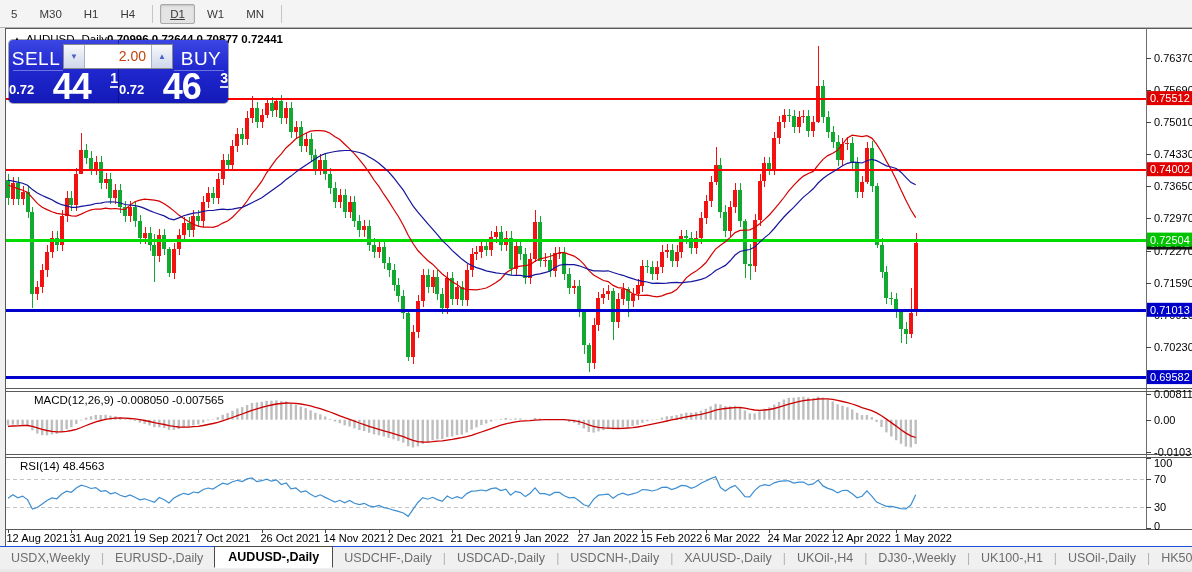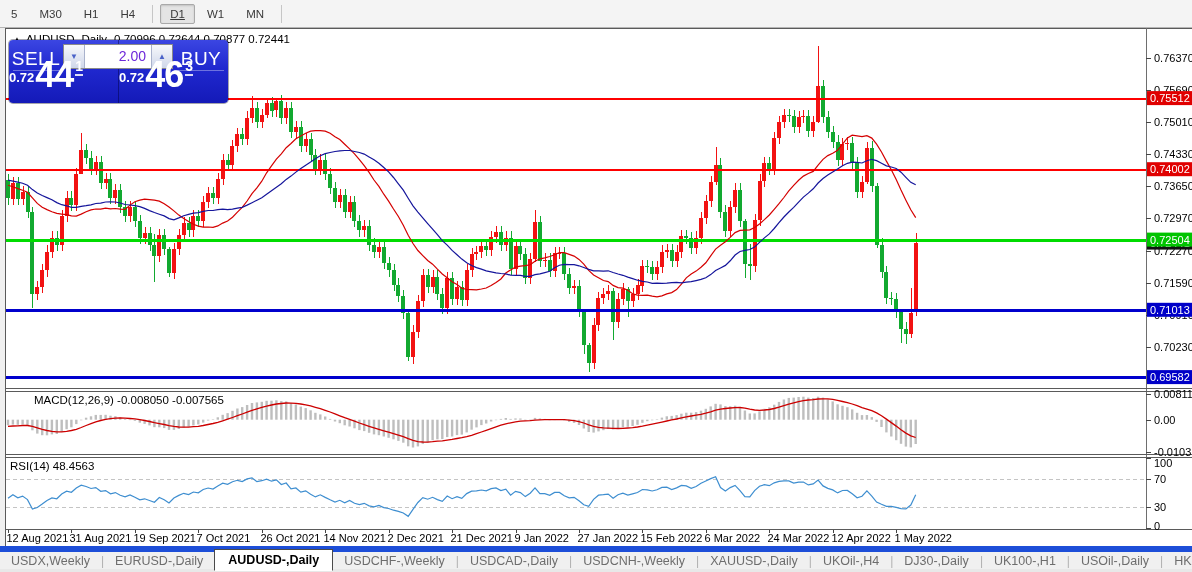--- a/index.html
+++ b/index.html
@@ -9,47 +9,47 @@
   #toolbar{position:absolute;left:0;top:0;width:1192px;height:28px;background:#f4f4f4;
     display:flex;align-items:center;border-bottom:1px solid #b5b5b5;box-sizing:border-box;}
   .tf-btn{font-size:11.5px;color:#3a3a3a;padding:3px 9px;margin:0 1px;border:1px solid transparent;
     border-radius:2px;white-space:nowrap;cursor:default;}
   .tf-btn.active{background:#e4e4e4;border:1px solid #a9a9a9;box-shadow:inset 0 1px 2px rgba(0,0,0,.15);text-decoration:underline;}
   .tf-sep{width:1px;height:18px;background:#c6c6c6;margin:0 6px;}
   
   #chart-stage{position:absolute;left:0;top:0;width:1192px;height:572px;}
   #chart-title{position:absolute;left:13px;top:33px;font-size:11.5px;color:#000;z-index:5;}
   #chart-title .marker{font-size:8px;vertical-align:1px;margin-right:5px;}
-  #chart-title .ohlc{margin-left:7px;}
+  #chart-title .ohlc{font-weight:bold;}
   #macd-label{position:absolute;left:10px;top:394px;font-size:11.5px;color:#000;z-index:5;padding-left:24px;}
-  #rsi-label{position:absolute;left:10px;top:460px;font-size:11.5px;color:#000;z-index:5;}
+  #rsi-label{position:absolute;left:20px;top:460px;font-size:11.5px;color:#000;z-index:5;}
   
   #trade-panel{position:absolute;left:9px;top:40px;width:219px;height:63px;z-index:6;
     background:linear-gradient(180deg,#3b46e2 0%,#2028cf 45%,#141ab8 100%);
     border-radius:4px;box-shadow:0 0 0 1px rgba(0,0,20,.35);}
   #trade-panel .divider-v{position:absolute;left:109px;top:0;width:1px;height:63px;background:rgba(0,0,60,.45);}
   .tp-label{position:absolute;top:8px;width:54px;text-align:center;color:#fff;font-size:19px;letter-spacing:.5px;}
   #sell-label{left:0;} #buy-label{right:0;margin-left:24px;}
   .tp-row-line{position:absolute;top:30px;height:1px;background:rgba(255,255,255,.35);}
   #sell-line{left:4px;width:50px;} #buy-line{right:4px;width:50px;}
   #lot-stepper{position:absolute;left:54px;top:4px;width:110px;height:25px;background:#fff;
     border:1px solid #8a8a8a;display:flex;align-items:stretch;box-sizing:border-box;}
   .step-btn{width:20px;display:flex;align-items:center;justify-content:center;
     background:linear-gradient(180deg,#f7f8fb,#cfd7ea);font-size:8px;color:#4a62c8;cursor:default;}
   #step-down{border-right:1px solid #a9b2cc;} #step-up{border-left:1px solid #a9b2cc;}
-  #lot-value{flex:1;font-size:14px;color:#6d28d9;text-align:right;padding:3px 5px 0 0;}
+  #lot-value{flex:1;font-size:14px;color:#c2410c;text-align:right;padding:3px 5px 0 0;}
   .tp-price{position:absolute;top:31px;width:109px;height:31px;color:#fff;display:flex;
-    align-items:flex-end;justify-content:flex-start;padding-bottom:14px;box-sizing:border-box;}
+    align-items:flex-end;justify-content:space-between;padding-bottom:2px;box-sizing:border-box;}
   #sell-price{left:0;} #buy-price{left:110px;}
   .tp-small{font-size:13px;font-weight:bold;margin:0 1px 3px 0;}
   .tp-big{font-size:36px;font-weight:600;line-height:26px;letter-spacing:-1px;}
   .tp-sup{font-size:14px;font-weight:bold;margin:0 0 12px 2px;border-bottom:2px solid rgba(255,255,255,.85);}
   
   #tabbar{position:absolute;left:0;top:546px;width:1192px;height:23px;background:#f0f0f0;
-    border-top:6px solid #1d4ed8;display:flex;align-items:center;box-sizing:border-box;}
+    border-top:1px solid #1d4ed8;display:flex;align-items:center;box-sizing:border-box;}
   .tab{font-size:12.5px;color:#6d6d6d;padding:2px 11px;white-space:nowrap;cursor:default;}
   .tab.active{background:#fff;color:#000;font-weight:bold;border:1px solid #4a4a4a;border-bottom:1px solid #fff;
     margin-top:-2px;padding:3px 13px 3px;position:relative;z-index:2;}
   .tab-sep{color:#b0b0b0;font-size:12px;}
   #bottom-strip{position:absolute;left:0;top:569px;width:1192px;height:3px;background:#e8e8e8;}
   svg text{font-family:"Liberation Sans",sans-serif;}
 </style>
 </head>
 <body>
 
@@ -783,31 +783,31 @@
 
     <div id="macd-label">MACD(12,26,9) -0.008050 -0.007565</div>
     <div id="rsi-label">RSI(14) 48.4563</div>
   </div>
 
   <div id="tabbar">
       <div class="tab">USDX,Weekly</div>
       <span class="tab-sep">|</span>
       <div class="tab">EURUSD-,Daily</div>
       <div class="tab active">AUDUSD-,Daily</div>
-      <div class="tab">USDCHF-,Weekly</div>
+      <div class="tab">USDCHF-,Daily</div>
       <span class="tab-sep">|</span>
       <div class="tab">USDCAD-,Daily</div>
       <span class="tab-sep">|</span>
-      <div class="tab">USDCNH-,Weekly</div>
+      <div class="tab">USDCNH-,Daily</div>
       <span class="tab-sep">|</span>
       <div class="tab">XAUUSD-,Daily</div>
       <span class="tab-sep">|</span>
       <div class="tab">UKOil-,H4</div>
       <span class="tab-sep">|</span>
-      <div class="tab">DJ30-,Daily</div>
+      <div class="tab">DJ30-,Weekly</div>
       <span class="tab-sep">|</span>
       <div class="tab">UK100-,H1</div>
       <span class="tab-sep">|</span>
       <div class="tab">USOil-,Daily</div>
       <span class="tab-sep">|</span>
       <div class="tab">HK50-,</div>
     </div>
   <div id="bottom-strip"></div>
 </div>
 

